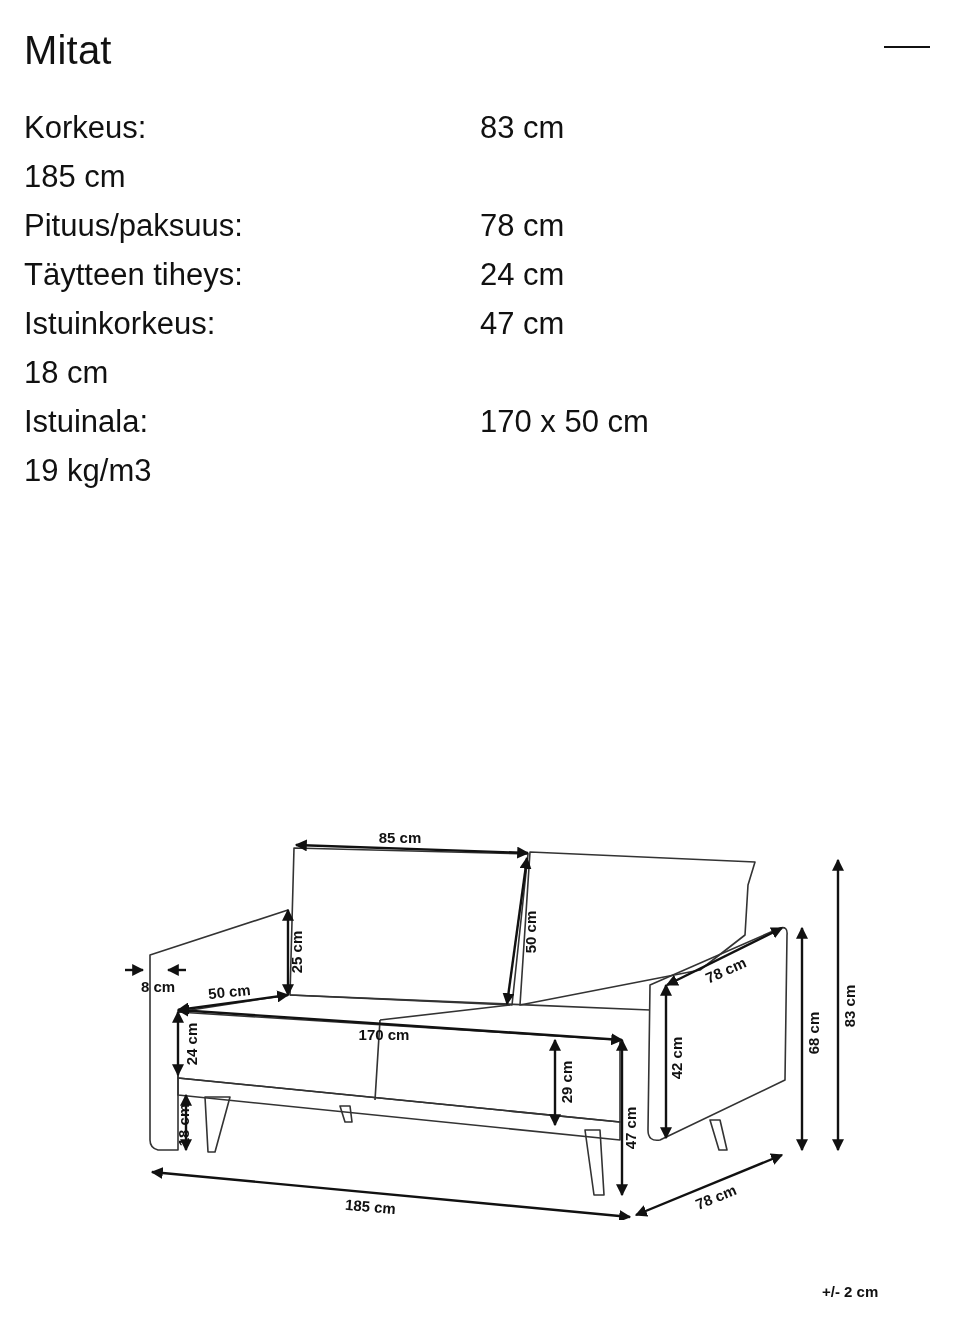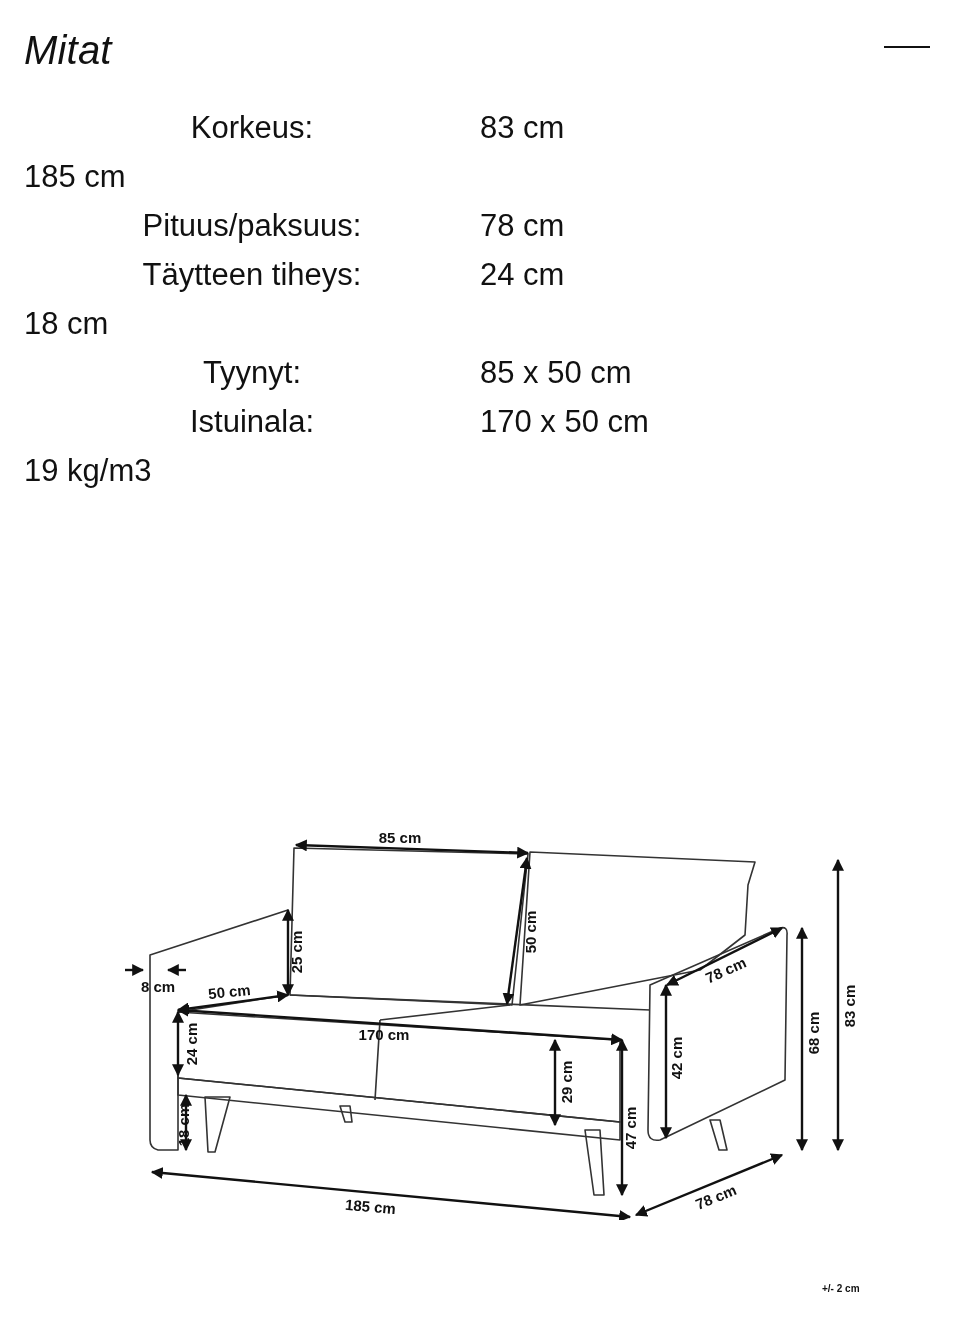--- a/index.html
+++ b/index.html
@@ -1,27 +1,27 @@
 <!DOCTYPE html>
 <html><head>
 <meta charset="utf-8">
 <style>
   html, body { margin:0; padding:0; background:#ffffff; }
   body { width:960px; height:1325px; position:relative; overflow:hidden;
          font-family:"Liberation Sans", "DejaVu Sans", sans-serif; color:#111; }
   .header { position:absolute; left:24px; top:24px; right:30px; height:56px; }
-  .title { position:absolute; left:0; top:4px; font-size:40px; font-weight:400; letter-spacing:0.2px;font-style:italic; }
+  .title { position:absolute; left:0; top:4px; font-size:40px; font-weight:400; letter-spacing:0.2px; }
   .collapse-btn { position:absolute; right:0; top:18px; width:46px; height:12px; cursor:pointer; }
   .collapse-btn .bar { position:absolute; left:0; top:4px; width:46px; height:2px; background:#111; }
   .specs { position:absolute; left:24px; top:103px; width:720px; }
   .row { display:flex; height:49px; align-items:center; font-size:31px; }
-  .row .k { width:456px;text-align:center; }
+  .row .k { width:456px; }
   .row .v { }
   .diagram { position:absolute; left:100px; top:820px; width:820px; height:400px; }
-  .tolerance { position:absolute; left:822px; top:1283px; font-size:10px; font-weight:700; }
+  .tolerance { position:absolute; left:822px; top:1283px; font-size:15px; font-weight:700; }
 </style>
 </head>
 <body>
 
 <div class="header">
   <div class="title">Mitat</div>
   <div class="collapse-btn">
     <span class="bar"></span>
   </div>
 </div>
@@ -36,25 +36,25 @@
     </div>
   <div class="row">
       <span class="k">Pituus/paksuus:</span>
       <span class="v">78 cm</span>
     </div>
   <div class="row">
       <span class="k">Täytteen tiheys:</span>
       <span class="v">24 cm</span>
     </div>
   <div class="row">
-      <span class="v">18 cm</span>
+      <span class="k">Istuinkorkeus:</span>
+      <span class="v">47 cm</span>
     </div>
   <div class="row">
-      <span class="k">Tyynyt:</span>
-      <span class="v">85 x 50 cm</span>
+      <span class="v">18 cm</span>
     </div>
   <div class="row">
       <span class="k">Istuinala:</span>
       <span class="v">170 x 50 cm</span>
     </div>
   <div class="row">
       <span class="v">19 kg/m3</span>
     </div>
 </div>
 

